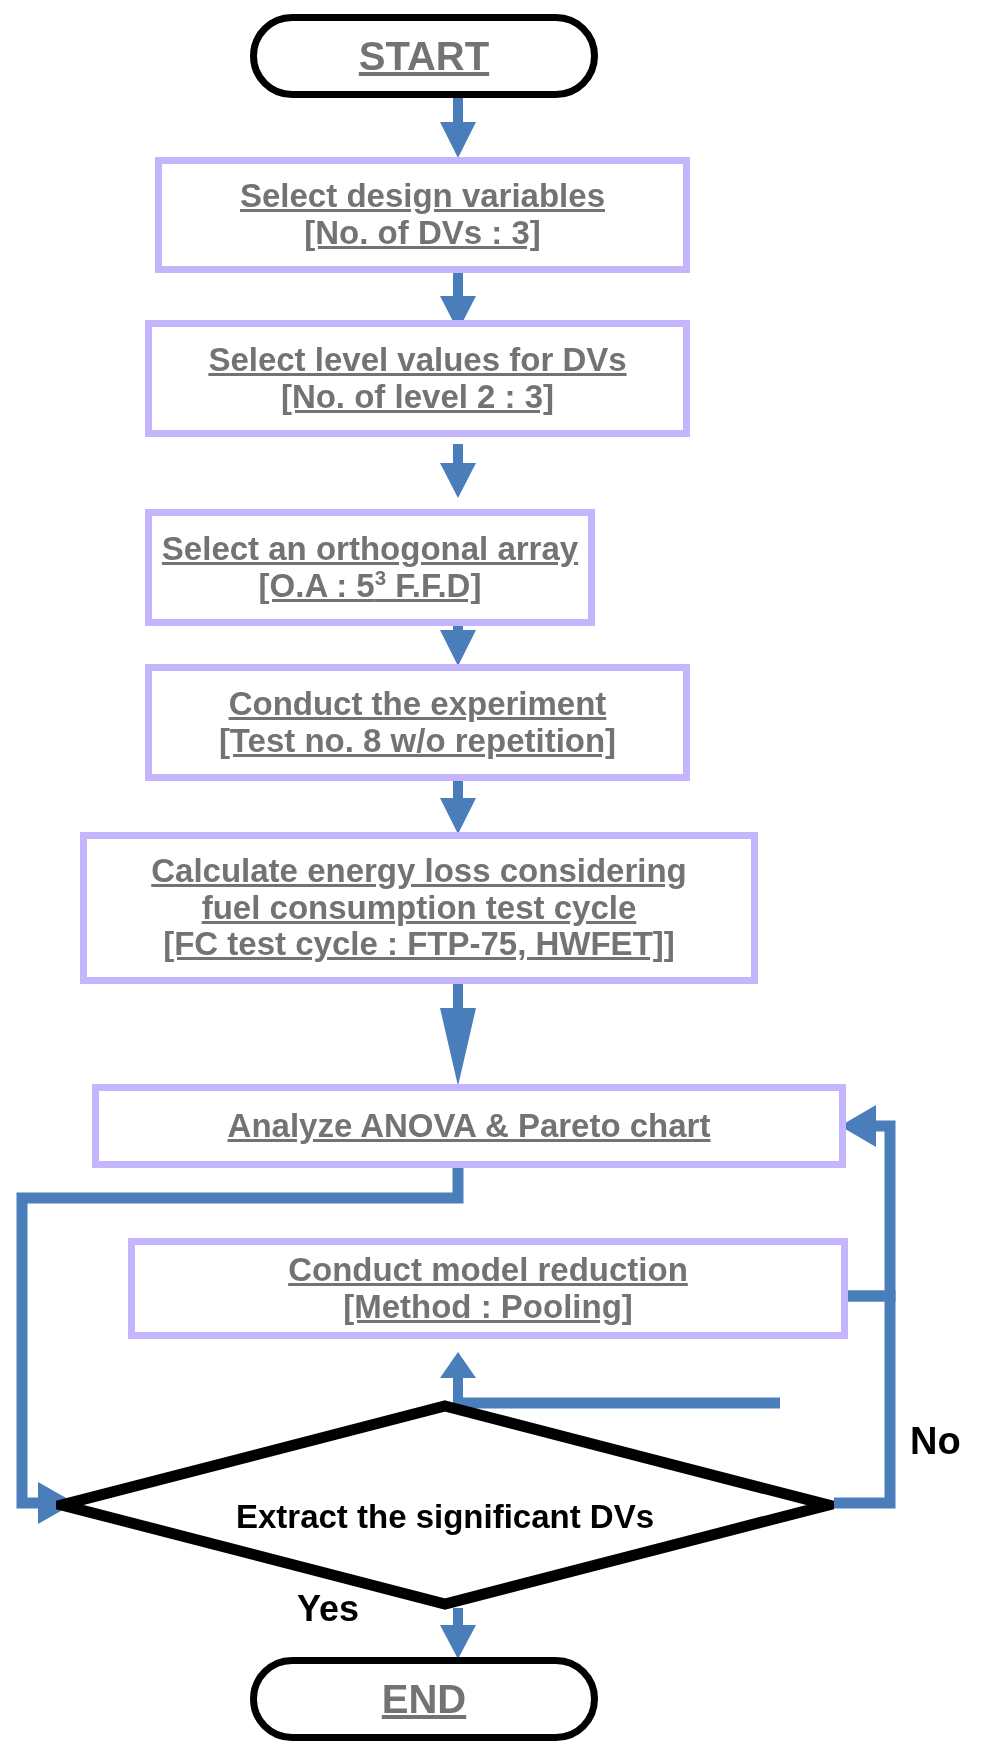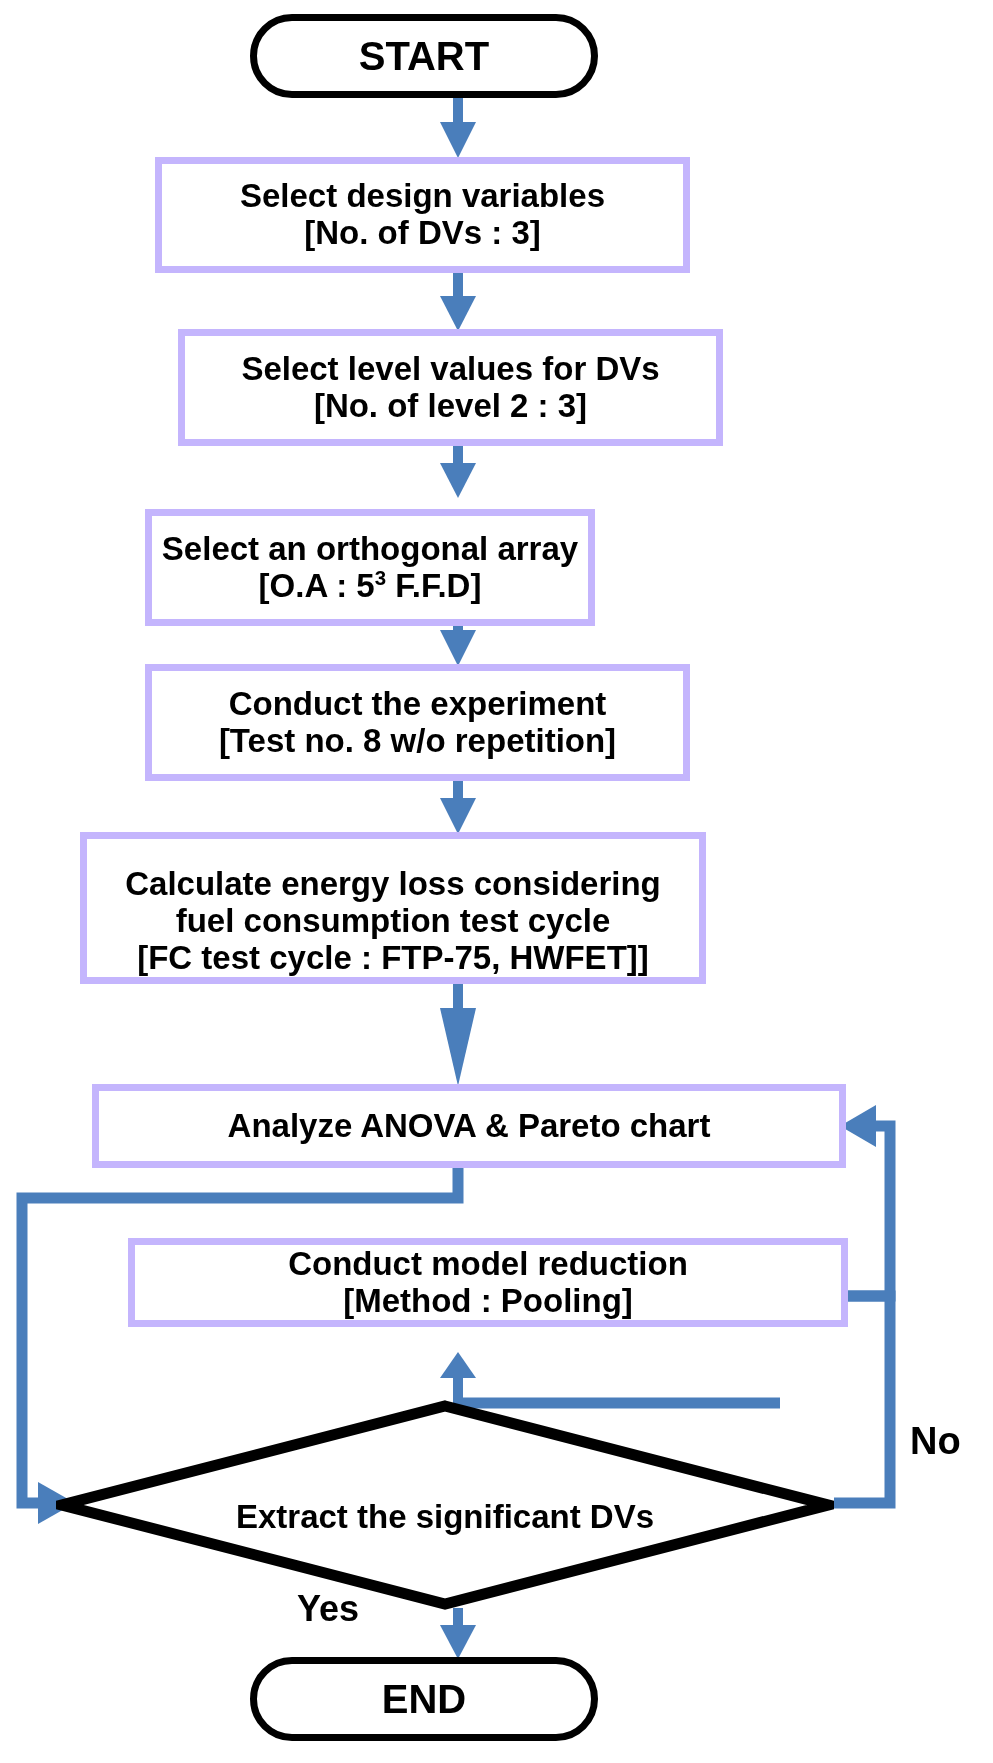--- a/index.html
+++ b/index.html
@@ -19,24 +19,25 @@
   
   .node {
     position: absolute;
     box-sizing: border-box;
     background: #ffffff;
     display: flex;
     flex-direction: column;
     align-items: center;
     justify-content: center;
     text-align: center;
-    color: #000000;
+    color: #737373;
     font-weight: bold;
     line-height: 1.12;
     z-index: 5;
+    text-decoration: underline;
   }
 
   .proc {
     border: 7px solid #c4b5fd;
   }
 
   .term {
     border: 7px solid #000000;
     border-radius: 44px;
   }
@@ -48,26 +49,26 @@
 
   .node sup {
     font-size: 0.62em;
     vertical-align: super;
     line-height: 0;
   }
 
   
   #n-start  { left: 250px; top: 14px;   width: 348px; height: 84px;  font-size: 40px; }
   #n-dv     { left: 155px; top: 157px;  width: 535px; height: 116px; font-size: 33px; }
-  #n-level  { left: 145px; top: 329px;  width: 545px; height: 117px; font-size: 33px; margin-left: 33px; }
+  #n-level  { left: 145px; top: 320px;  width: 545px; height: 117px; font-size: 33px; }
   #n-oa     { left: 145px; top: 496px;  width: 450px; height: 117px; font-size: 33px; margin-top: 13px; }
   #n-exp    { left: 145px; top: 664px;  width: 545px; height: 117px; font-size: 33px; }
-  #n-calc   { left: 80px;  top: 832px;  width: 626px; height: 152px; font-size: 33px; justify-content: flex-end; }
+  #n-calc   { left: 80px;  top: 832px;  width: 678px; height: 152px; font-size: 33px; }
   #n-anova  { left: 92px;  top: 1084px; width: 754px; height: 84px;  font-size: 33px; }
-  #n-reduce { left: 128px; top: 1238px; width: 720px; height: 89px; font-size: 33px; }
+  #n-reduce { left: 128px; top: 1238px; width: 720px; height: 101px; font-size: 33px; }
   #n-end    { left: 250px; top: 1657px; width: 348px; height: 84px;  font-size: 40px; }
 
   
   #n-decision {
     position: absolute;
     left: 56px;
     top: 1400px;
     width: 778px;
     height: 210px;
     z-index: 5;

